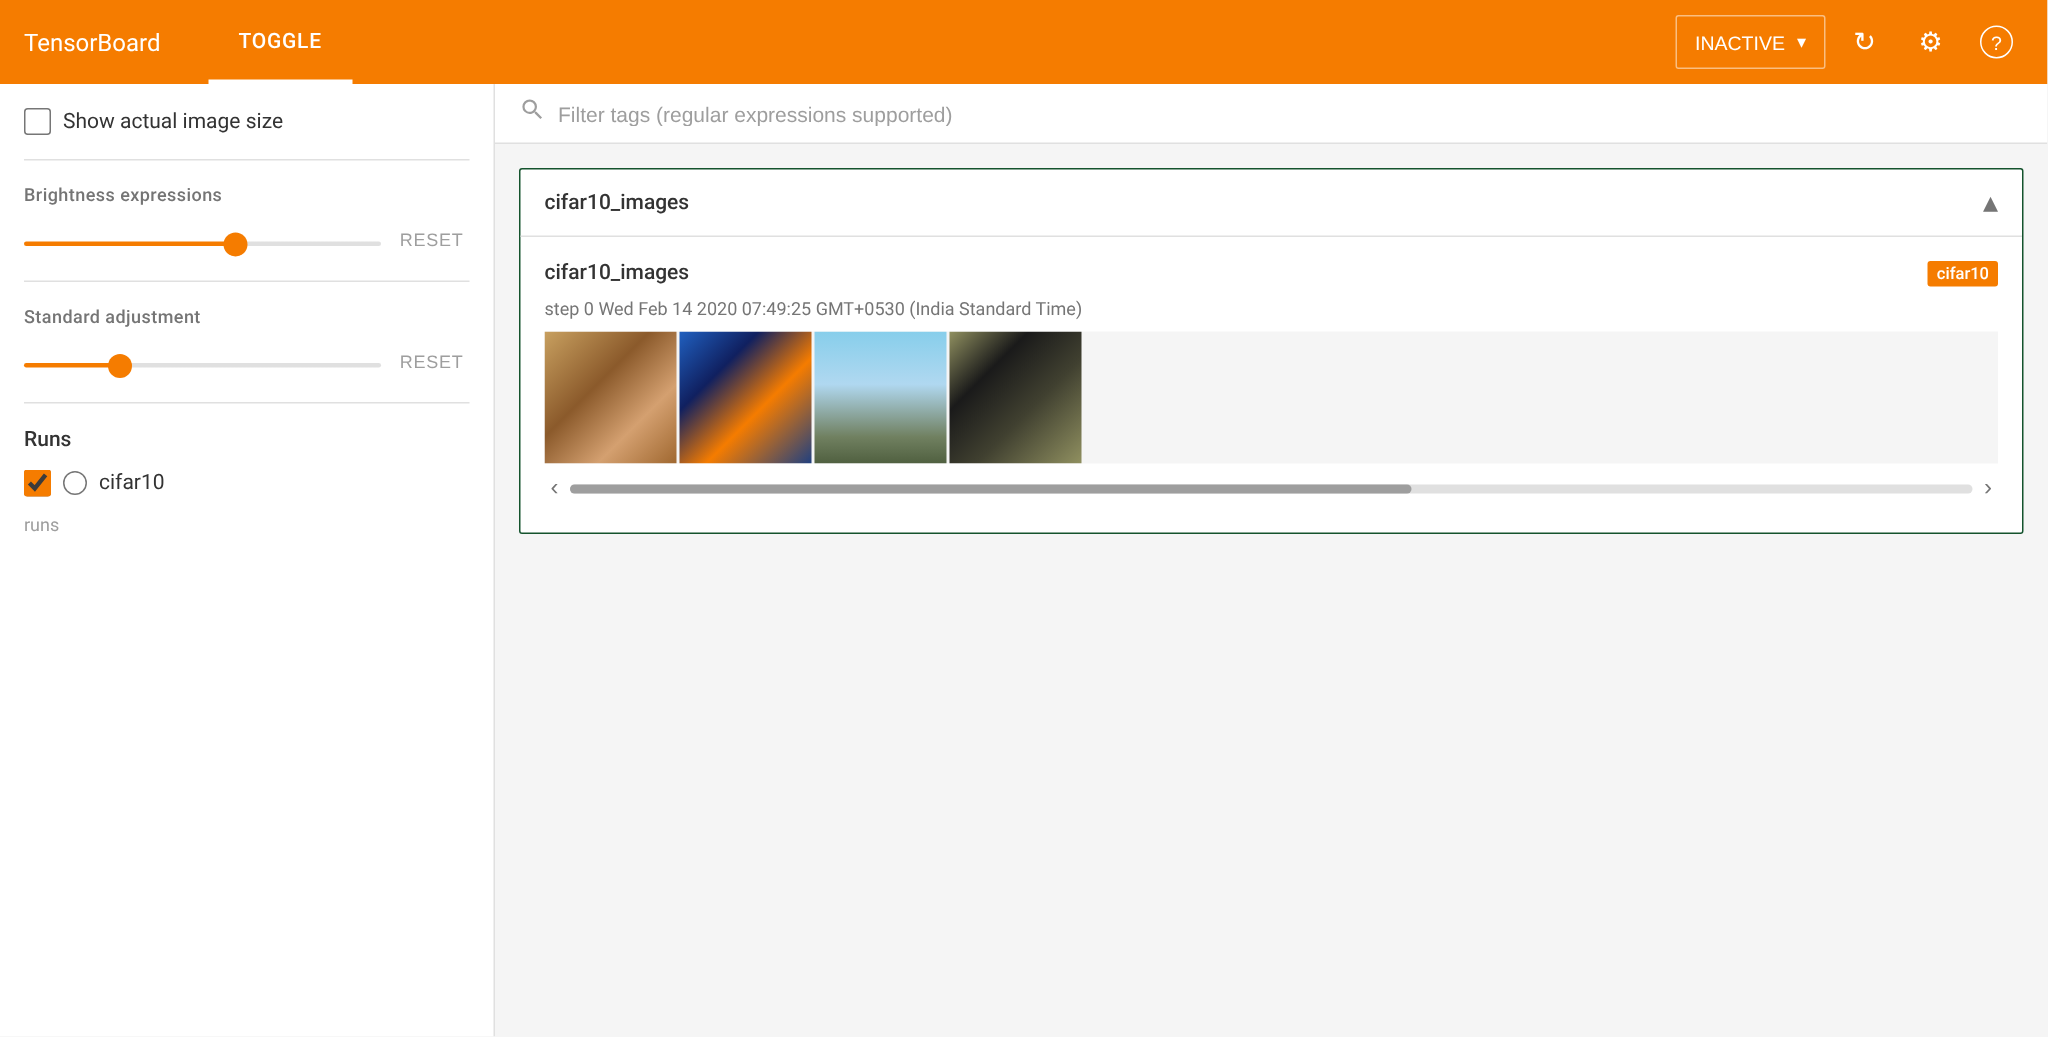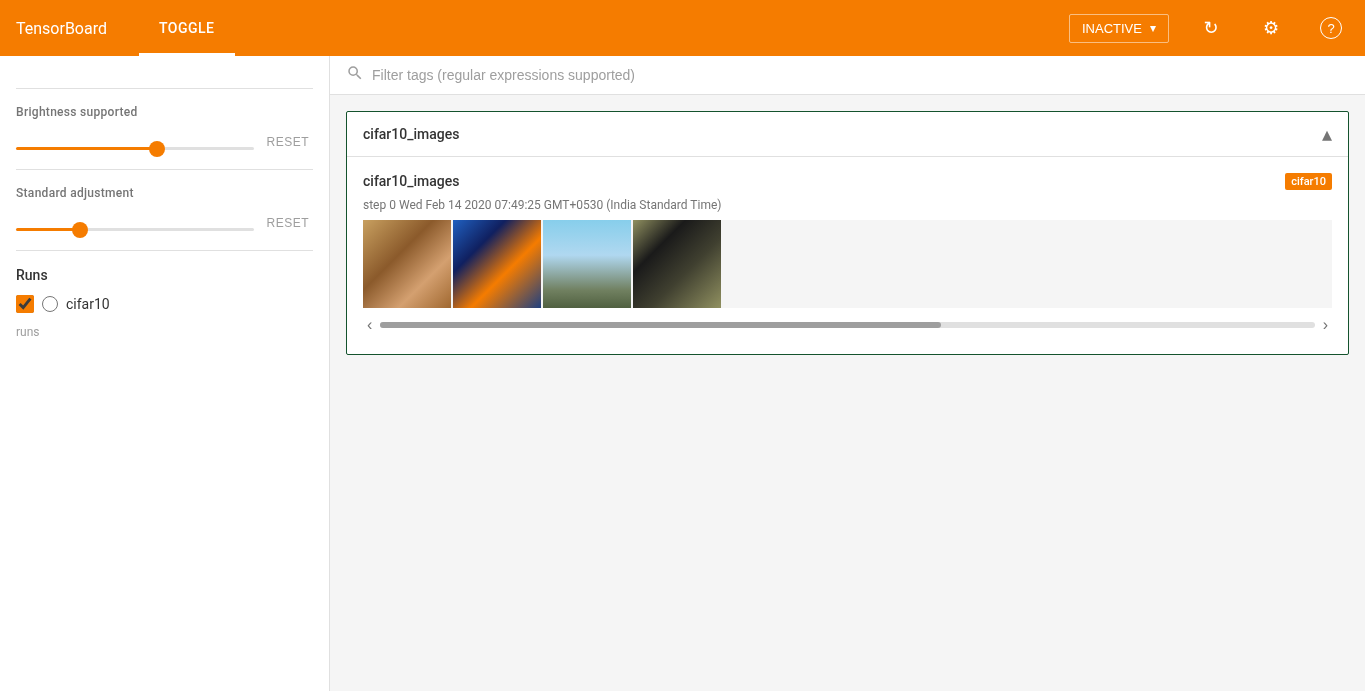--- a/index.html
+++ b/index.html
@@ -42,22 +42,21 @@
       position: absolute;
       bottom: 0;
       left: 0;
       right: 0;
       height: 3px;
       background: white;
     }
     .header-right {
       margin-left: auto;
       display: flex;
-      align-items: center;
-      gap: 24px;
+      gap: 8px;
     }
     .header-dropdown {
       display: flex;
       align-items: center;
       background: transparent;
       border: 1px solid rgba(255,255,255,0.5);
       color: white;
       padding: 6px 12px;
       font-size: 13px;
       cursor: pointer;
@@ -119,21 +118,21 @@
     .section-label {
       font-size: 12px;
       color: #757575;
       margin-bottom: 12px;
       font-weight: 500;
       letter-spacing: 0.3px;
     }
 
     .slider-row {
       display: flex;
-      align-items: flex-end;
+      align-items: center;
       gap: 8px;
       margin-bottom: 8px;
     }
     .slider-container {
       flex: 1;
     }
     .slider {
       -webkit-appearance: none;
       width: 100%;
       height: 3px;
@@ -409,25 +408,29 @@
     <button class="header-icon-btn">
       <span style="border: 1px solid white; border-radius: 50%; width:22px; height:22px; display:flex; align-items:center; justify-content:center; font-size:13px;">?</span>
     </button>
   </div>
 </header>
 
 <div class="layout">
 
   <aside class="sidebar">
 
+    <div class="checkbox-row">
+      <input type="checkbox" class="checkbox-input" style="">
+      <label class="checkbox-label">Show actual image size</label>
+    </div>
 
     <hr class="divider">
 
     <div>
-      <div class="section-label">Brightness supported</div>
+      <div class="section-label">Brightness expressions</div>
       <div class="slider-row">
         <div class="slider-container">
           <input type="range" class="slider slider-track-fill-brightness" min="0" max="100" value="60" style="">
         </div>
         <button class="reset-btn">RESET</button>
       </div>
     </div>
 
     <hr class="divider">
 

